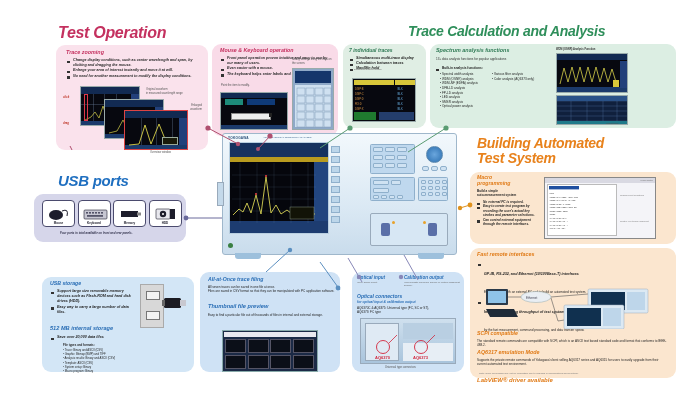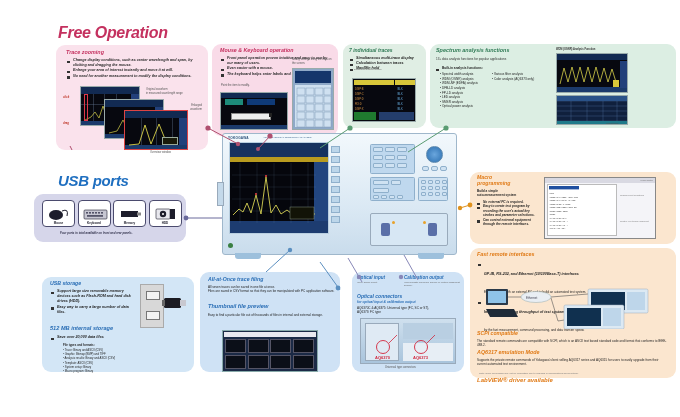--- a/index.html
+++ b/index.html
@@ -74,21 +74,21 @@
   .cap { font-size: 2.7px; color: #555; line-height: 1.3; }
   .cap-r { font-size: 2.8px; color: #c0392b; font-weight: bold; font-style: italic; }
   .note { font-size: 2.5px; color: #666; }
   .footnote { font-size: 2.4px; color: #777; }
 </style>
 </head>
 <body>
 
 <div id="page">
 
-  <div class="sect-title t-pink" style="left:58px; top:24px; font-size:16px;">Free Operation</div>
+  <div class="sect-title t-pink" style="left:58px; top:24px; font-size:16px;">Test Operation</div>
 
   <div class="panel pk" style="left:56px; top:45px; width:152px; height:105px;"></div>
   <div class="hd hd-pk" style="position:absolute; left:66px; top:49px; font-size:5.4px;">Trace zooming</div>
   <ul class="bl-list txt-i" style="position:absolute; left:67px; top:58px; width:136px; color:#2a2a2a;">
     <li>Change display conditions, such as center wavelength and span, by clicking and dragging the mouse.</li>
     <li>Enlarge your area of interest instantly and  move it at will.</li>
     <li>No need for another measurement to modify the display conditions.</li>
   </ul>
 
   <div class="scr" style="left:80px; top:86px; width:60px; height:40px;">
@@ -171,20 +171,21 @@
           <rect x="31" y="43" width="7" height="7"></rect>
         <rect x="4" y="51" width="8" height="7"></rect>
           <rect x="13" y="51" width="8" height="7"></rect>
         <rect x="22" y="51" width="8" height="7"></rect>
           <rect x="31" y="51" width="7" height="7"></rect>
       </g>
     </svg>
   </div>
   <div class="cap" style="position:absolute;left:292px;top:58px;width:44px;">Modify settings using the keys on the screen.</div>
 
+  <div class="sect-title t-green" style="left:408px; top:23px; font-size:14px;">Trace Calculation and Analysis</div>
 
   <div class="panel gr" style="left:343px; top:44px; width:83px; height:84px;"></div>
   <div class="hd hd-gr" style="position:absolute;left:349px;top:47px;font-size:5px;">7 individual traces</div>
   <ul class="bl-list txt-i" style="position:absolute;left:350px;top:56px;width:72px;color:#1f1f1f;">
     <li>Simultaneous multi-trace display</li>
     <li>Calculation between traces</li>
     <li>Max/Min hold</li>
   </ul>
   <div class="note" style="position:absolute;left:354px;top:67.5px;font-size:2.3px;">subtraction between traces</div>
   <div class="scr" style="left:352px;top:78px;width:64px;height:44px;">
@@ -372,20 +373,22 @@
       <circle cx="22" cy="28" r="6.5" fill="none" stroke="#d2263c" stroke-width=".9"></circle>
       <circle cx="60" cy="28" r="6.5" fill="none" stroke="#d2263c" stroke-width=".9"></circle>
       <line x1="28" y1="24" x2="36" y2="16" stroke="#d2263c" stroke-width=".8"></line>
       <line x1="66" y1="24" x2="74" y2="16" stroke="#d2263c" stroke-width=".8"></line>
       <text x="14" y="40" font-size="4" font-family="Liberation Sans" font-weight="bold" fill="#d2263c">AQ6370</text>
       <text x="52" y="40" font-size="4" font-family="Liberation Sans" font-weight="bold" fill="#d2263c">AQ6373</text>
     </svg>
   </div>
   <div class="cap" style="position:absolute;left:385px;top:366px;">Universal type connectors</div>
 
+  <div class="sect-title t-orange" style="left:477px; top:136px; font-size:14px; white-space:pre-line; line-height:1.05;">Building Automated
+Test System</div>
 
   <div class="panel or" style="left:470px; top:172px; width:206px; height:72px;"></div>
   <div class="hd hd-or" style="position:absolute;left:477px;top:175px;font-size:5.2px;white-space:pre-line;line-height:1.1;">Macro
 programming</div>
   <div style="position:absolute;left:477px;top:189px;font-size:3.1px;font-weight:bold;white-space:pre-line;color:#1f1f1f;">Build a simple
 auto-measurement system</div>
   <ul class="bl-list txt-i" style="position:absolute;left:477px;top:200px;width:62px;font-size:3.2px;color:#1f1f1f;">
     <li>No external PC is required.</li>
     <li>Easy to create test program by recording the user's actual key strokes and parameter selections.</li>
     <li>Can control external equipment through the remote interfaces.</li>

